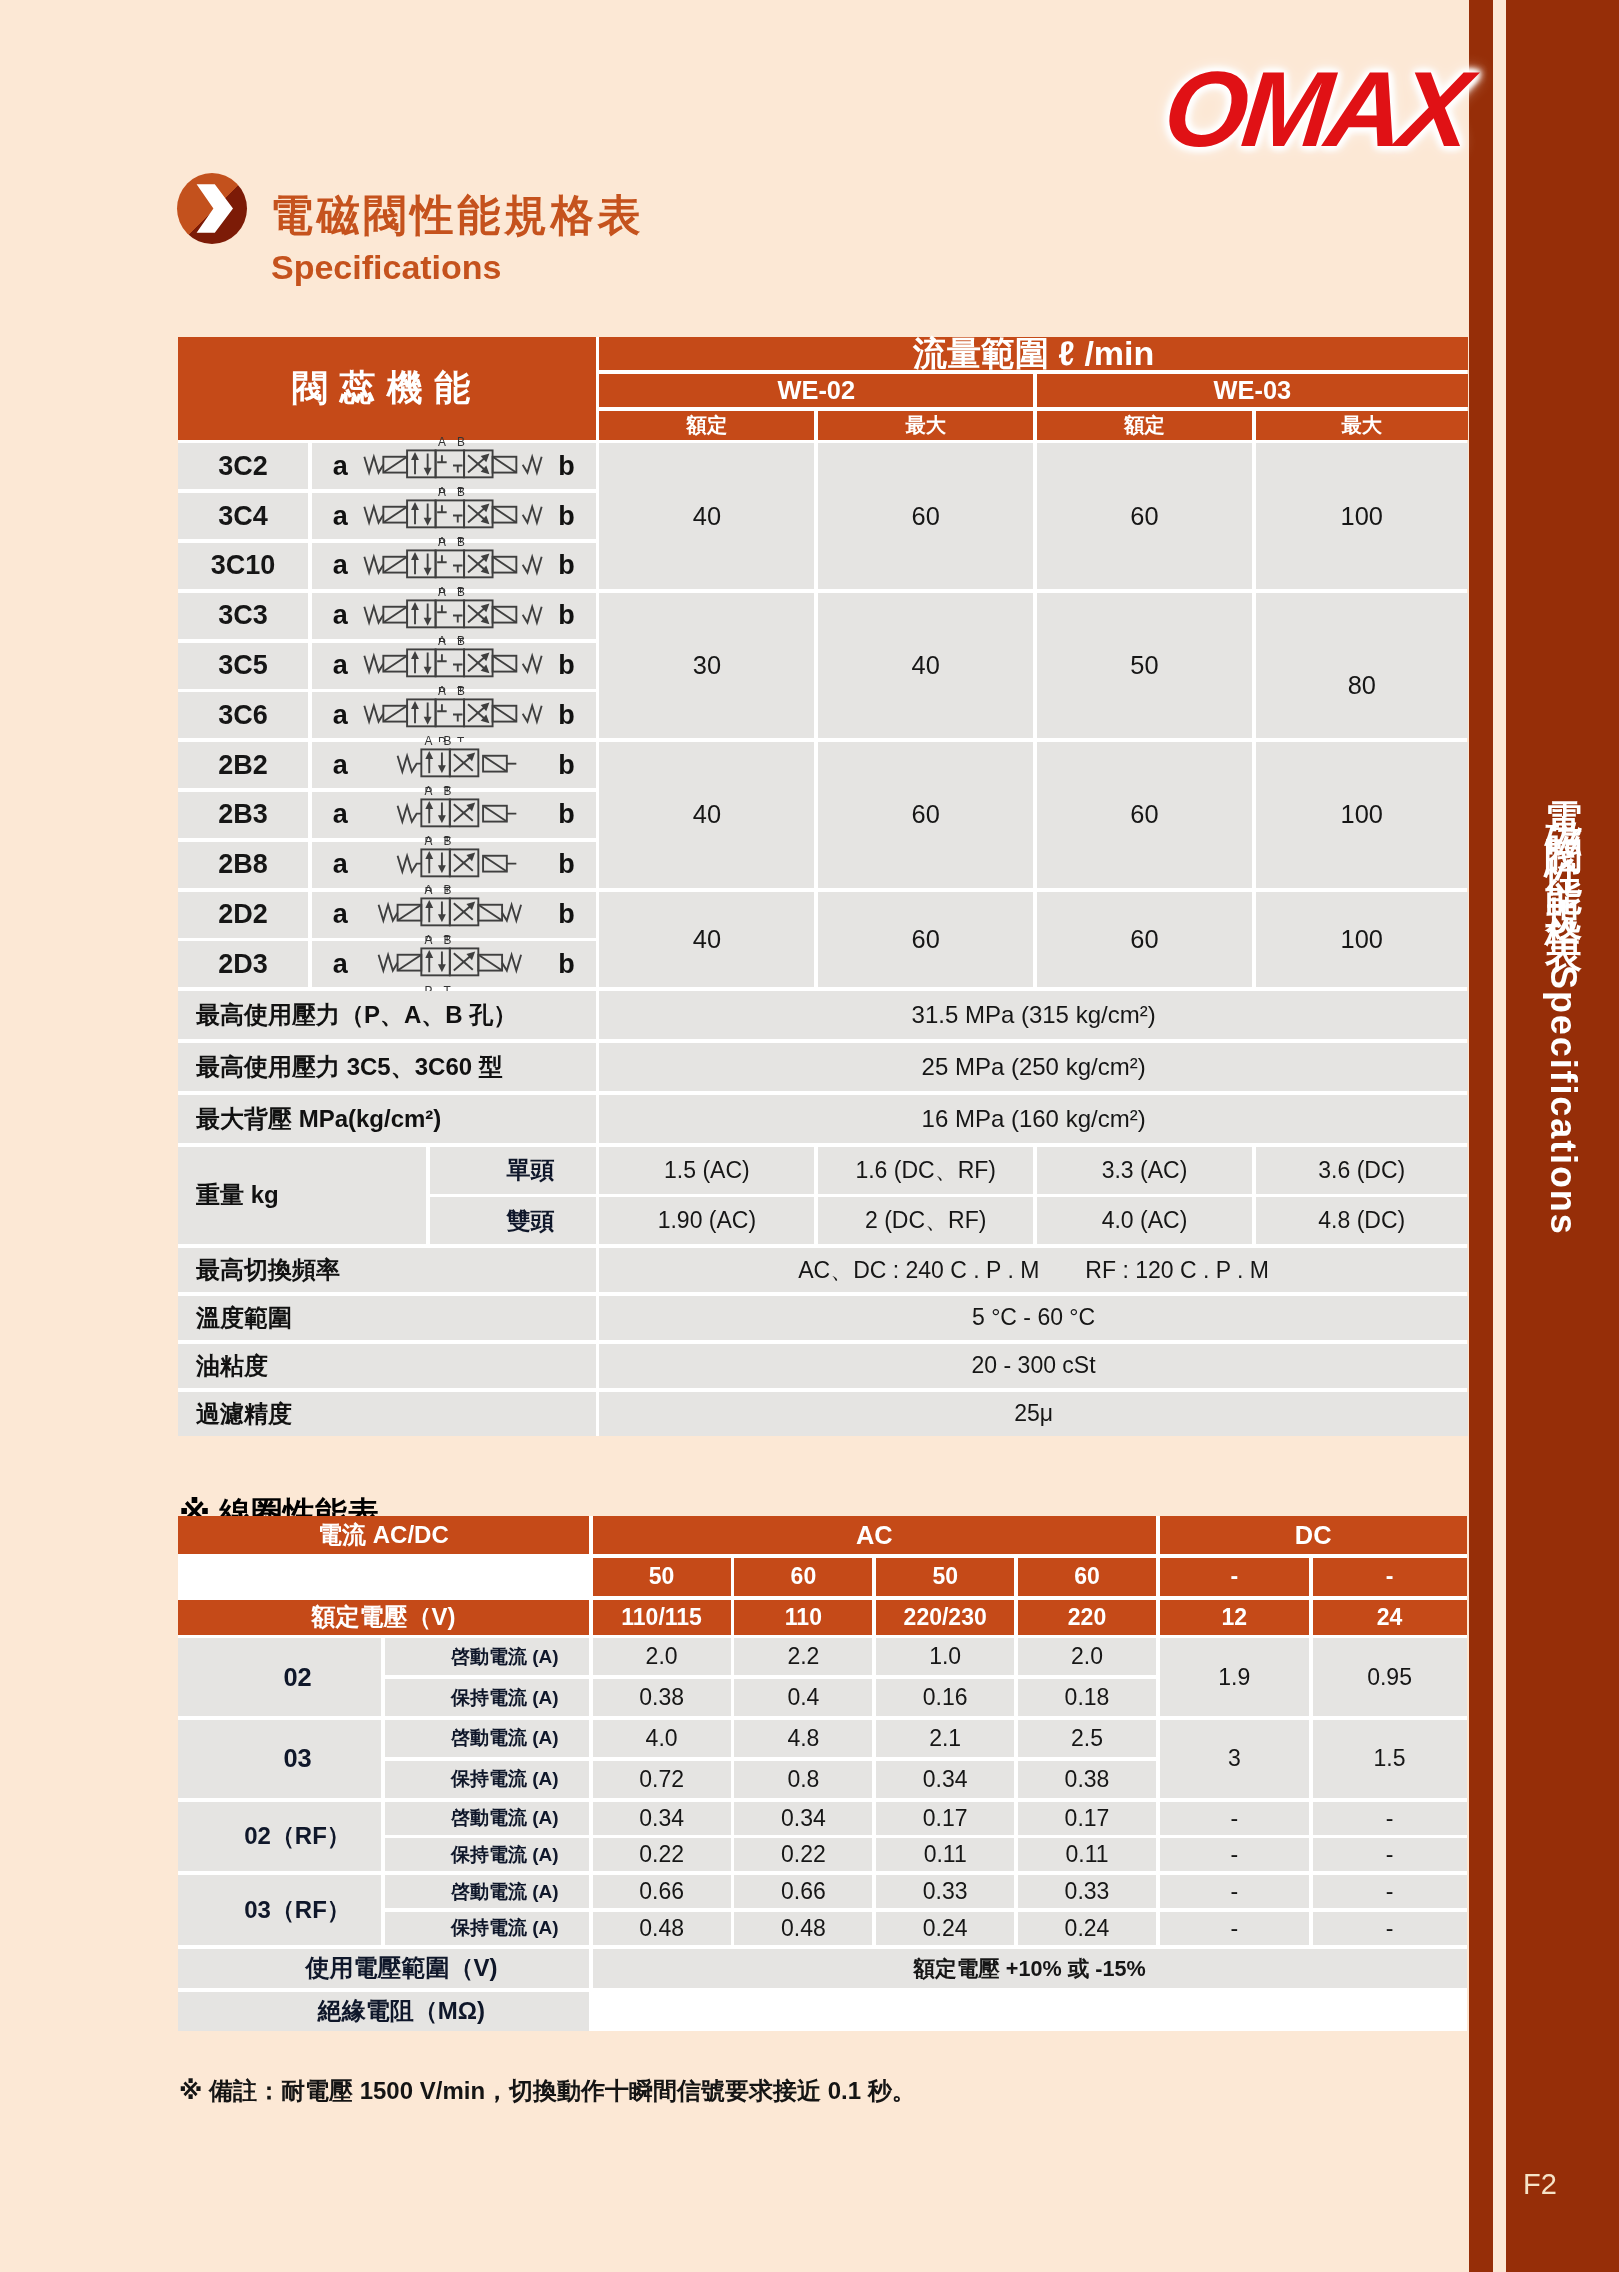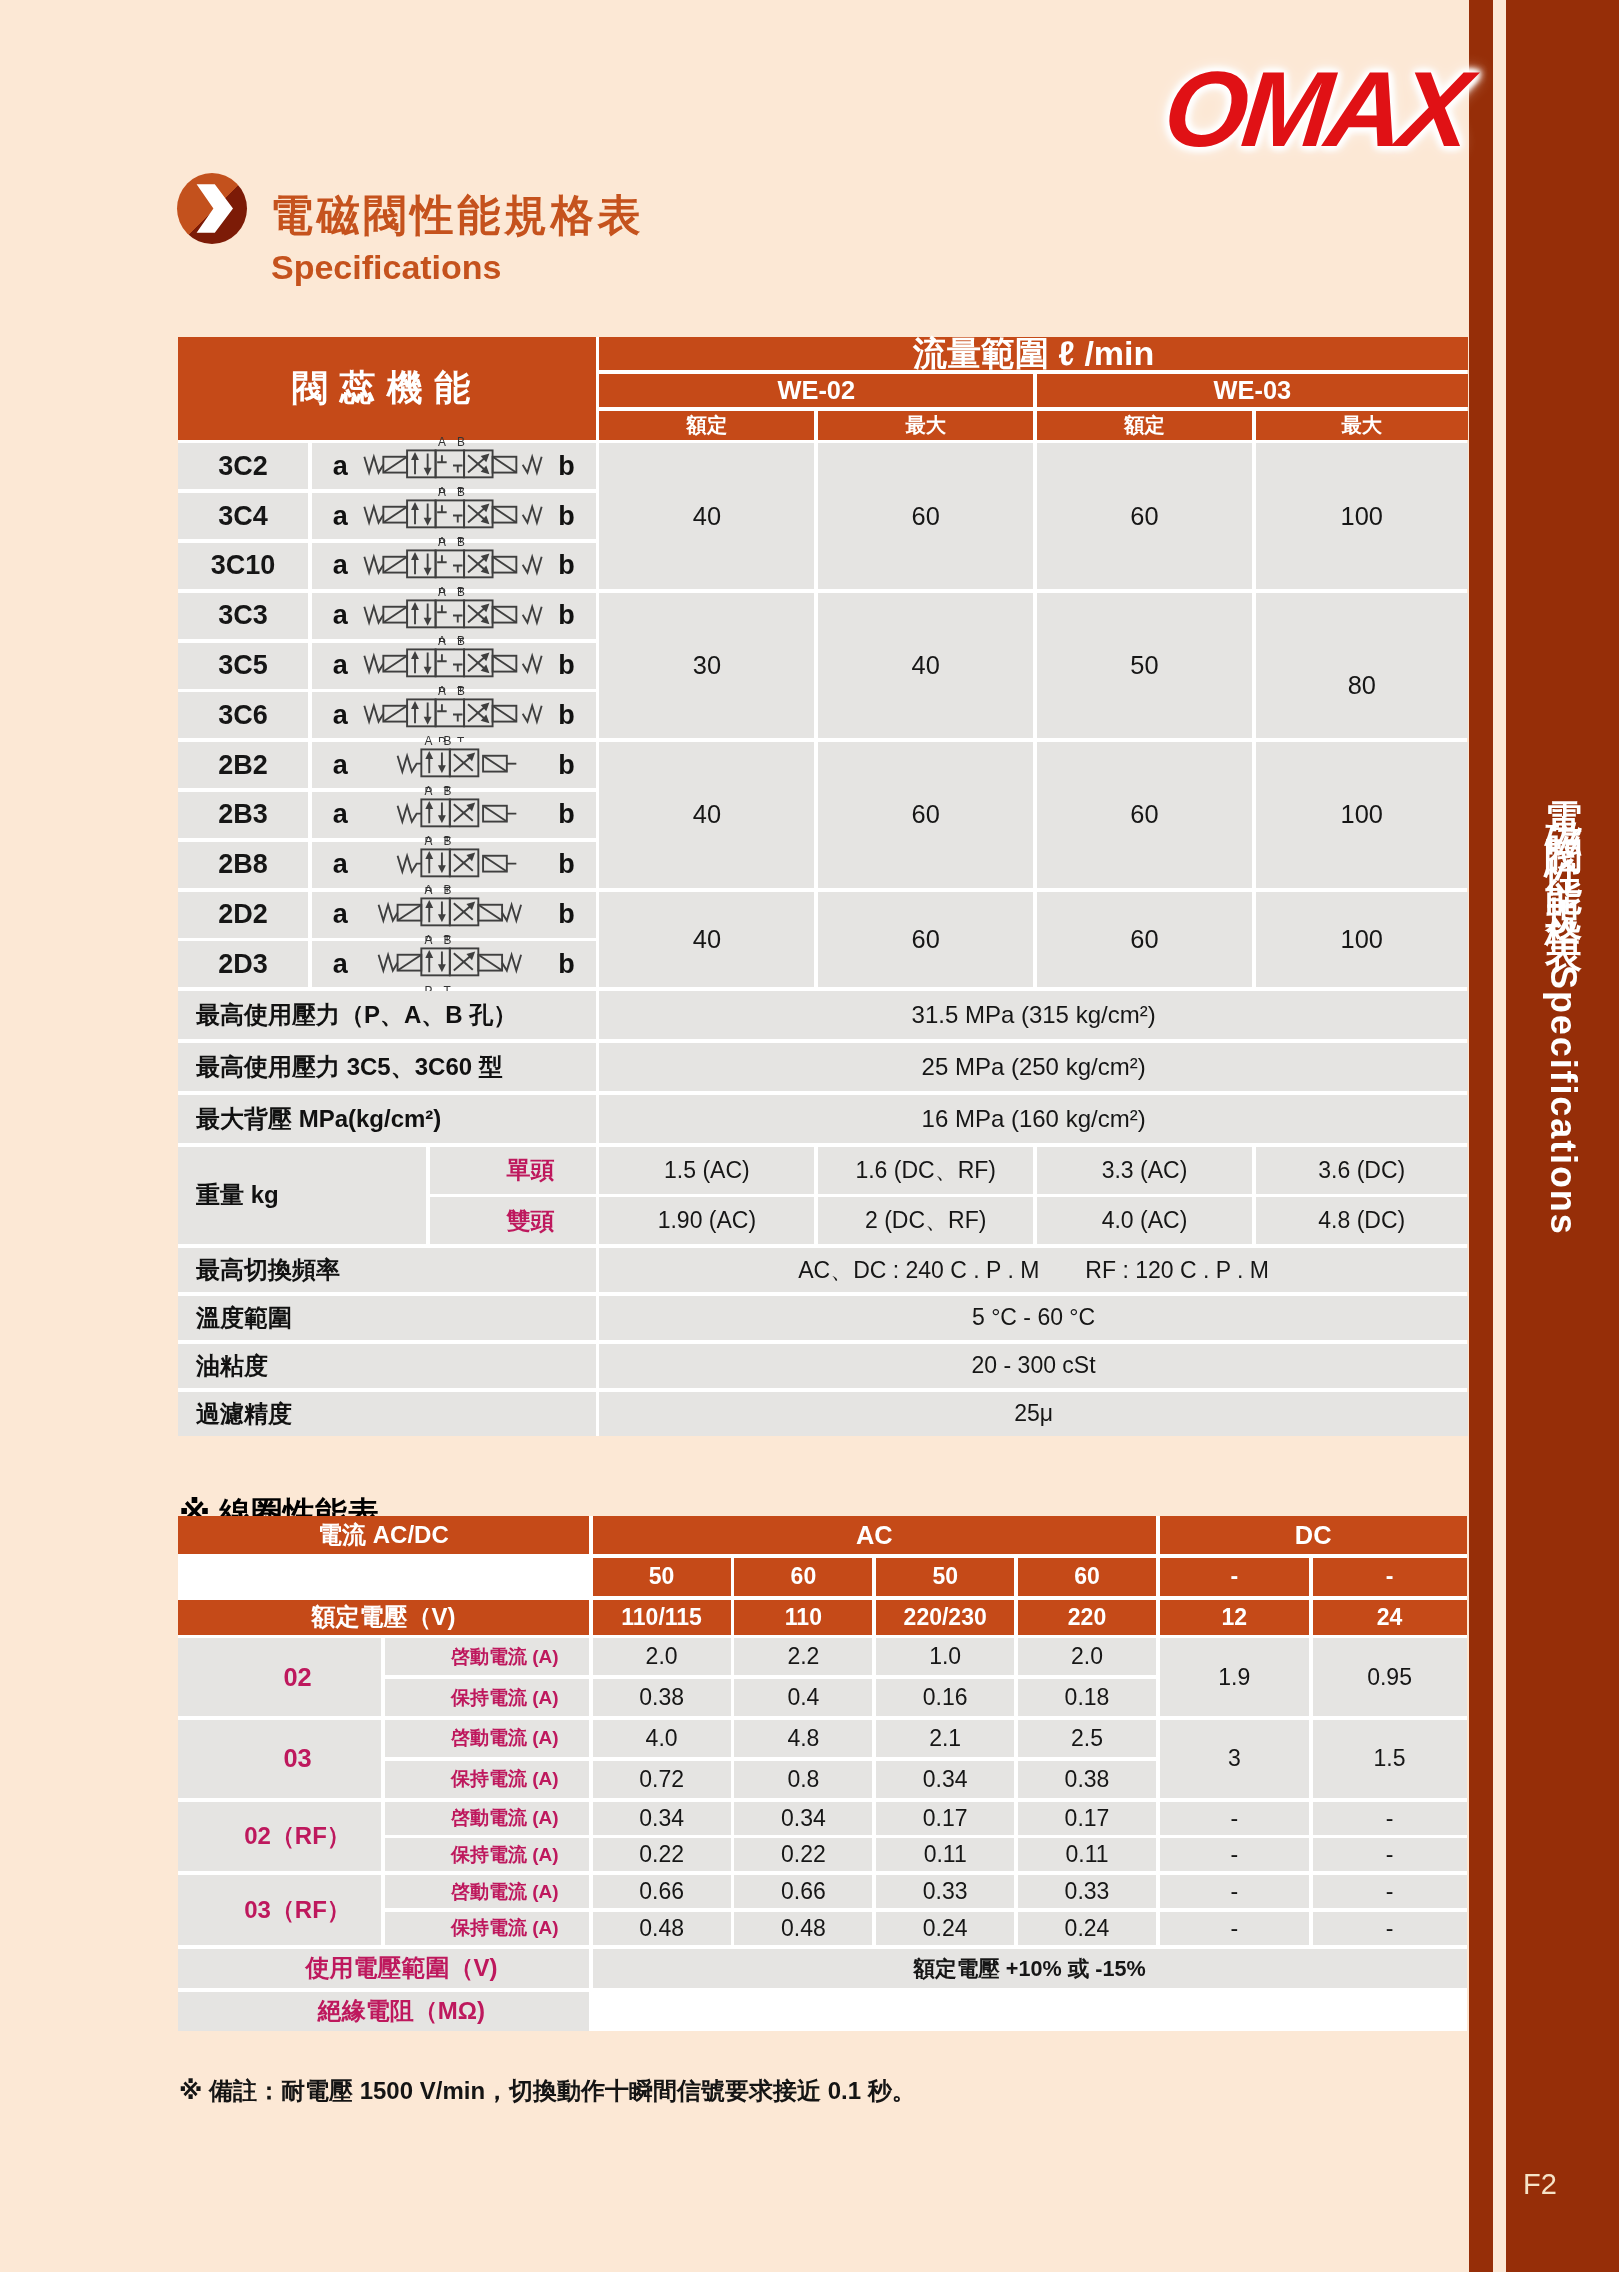--- a/index.html
+++ b/index.html
@@ -29,21 +29,21 @@
   .t1{left:178px;top:337px;width:1289px;
       grid-template-columns:130px 114px 166px 215px 215px 215px 212px;
       grid-template-rows:33px 33px 29px repeat(11,46px) 48px 48px 48px 47px 47px 44px 44px 44px 44px;}
   .t2{left:178px;top:1516px;width:1289px;
       grid-template-columns:203px 204px 138px 138px 138px 138px 149px 154px;
       grid-template-rows:38px 38px 35px 37px 37px 37px 37px 33px 33px 33px 33px 39px 39px;}
   .cell{display:flex;align-items:center;justify-content:center;text-align:center;}
   .orange{background:#c54a18;color:#fff;font-weight:bold;}
   .grey{background:#e5e4e2;color:#161616;}
   .glabel{background:#e5e4e2;color:#111;font-weight:bold;justify-content:flex-start;padding-left:18px;box-sizing:border-box;}
-  .gcenter{background:#e5e4e2;color:#be185d;font-weight:bold;padding-left:36px;}
+  .gcenter{background:#e5e4e2;color:#0f172a;font-weight:bold;padding-left:36px;}
   .fs56{font-size:36px;letter-spacing:11.4px;}
   .fs42{font-size:34px;}
   .fs40{font-size:25.4px;}
   .fs38{font-size:24px;}
   .fs36{font-size:23px;}
   .fs34{font-size:21.6px;}
   .fs32{font-size:20.3px;}
   .fs30{font-size:19px;}
   .model{font-weight:bold;font-size:27px;}
   .val{font-size:25.4px;}

